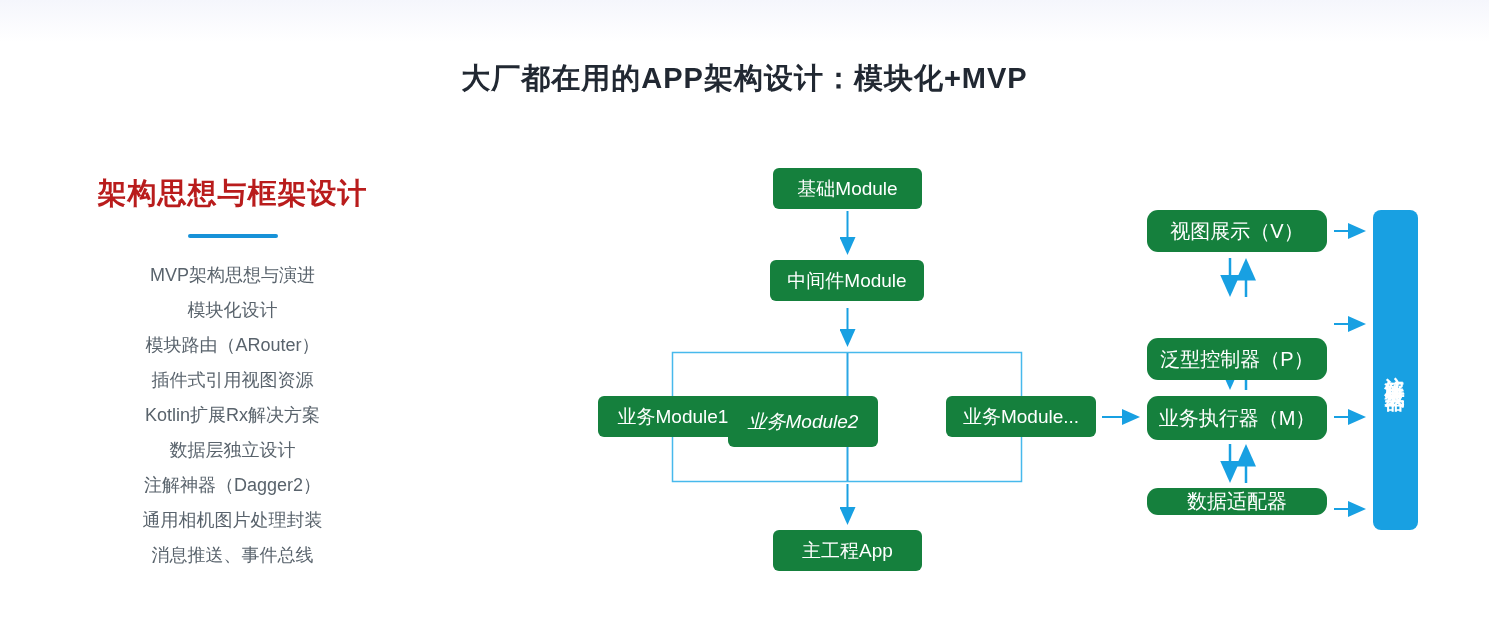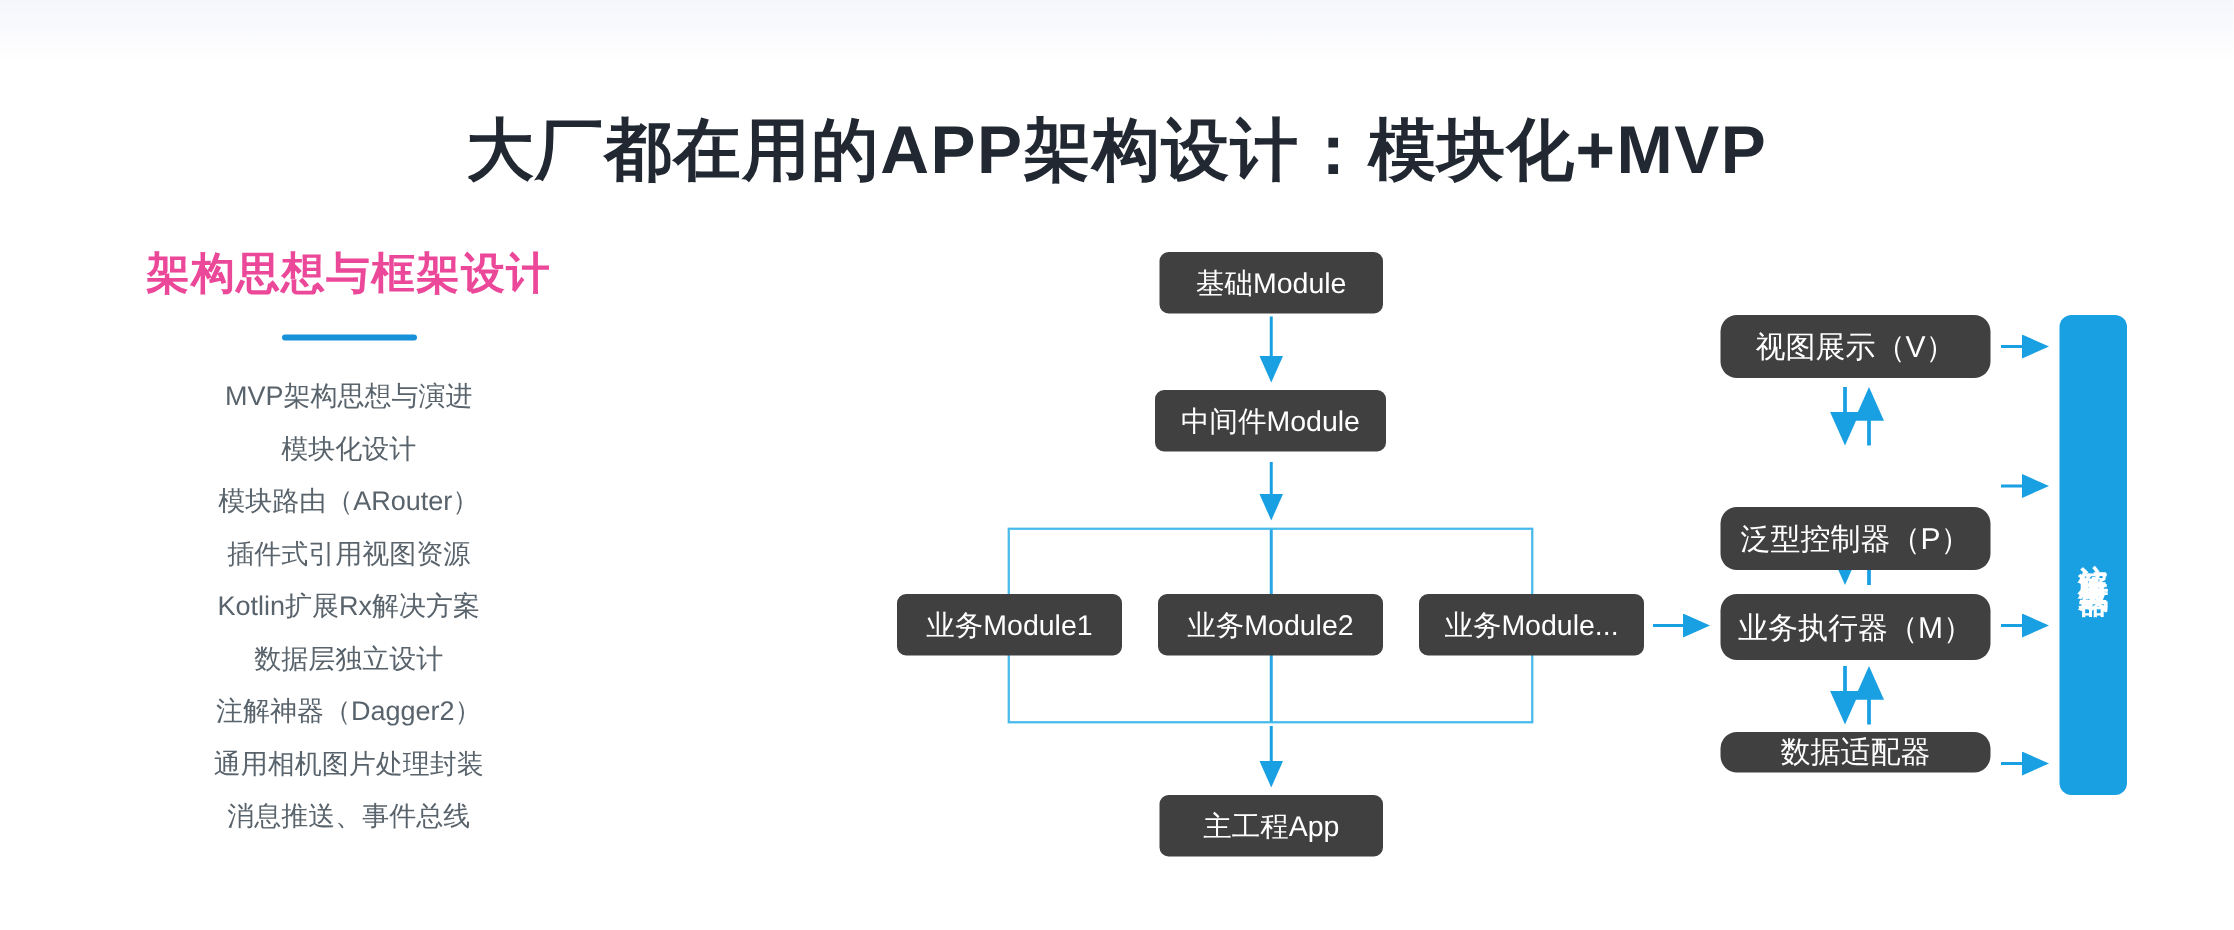--- a/index.html
+++ b/index.html
@@ -8,40 +8,40 @@
     background:#ffffff;
     font-family:"Liberation Sans","DejaVu Sans",sans-serif;
   }
   .top-gradient{
     position:absolute;left:0;top:0;width:1489px;height:42px;
     background:linear-gradient(to bottom,#f5f6fc,#ffffff);
   }
   
   .page-title{
     position:absolute;left:0;top:40px;width:1489px;
-    text-align:center;font-size:45px;font-weight:700;color:#212832;
+    text-align:center;font-size:29px;font-weight:700;color:#212832;
     letter-spacing:1px;
   }
   
   .sidebar{
     position:absolute;left:60px;top:163px;width:345px;text-align:center;
   }
   .sidebar-heading{
-    font-size:29px;font-weight:600;color:#ec4899;letter-spacing:1px;margin:0;
+    font-size:29px;font-weight:600;color:#b91c1c;letter-spacing:1px;margin:11px;
   }
   .sidebar-underline{
     width:90px;height:4px;background:#1792d8;margin:20px auto 0 auto;border-radius:2px;
   }
   .sidebar-list{margin-top:20px;}
   .sidebar-item{
     font-size:18px;color:#59636c;line-height:35px;white-space:nowrap;
   }
   
   .node{
-    position:absolute;background:#404040;color:#ffffff;border-radius:6px;
+    position:absolute;background:#15803d;color:#ffffff;border-radius:6px;
     display:flex;align-items:center;justify-content:center;
     font-size:19px;font-weight:500;white-space:nowrap;
     box-sizing:border-box;
   }
   .node.right{font-size:20px;border-radius:11px;}
   .generator-bar{
     position:absolute;left:1373px;top:210px;width:45px;height:320px;
     background:#18a0e2;color:#ffffff;border-radius:8px;
     display:flex;align-items:center;justify-content:center;
     writing-mode:vertical-rl;text-orientation:upright;
@@ -99,21 +99,21 @@
 
   <line x1="1334" y1="231" x2="1362" y2="231" stroke="#18a0e2" stroke-width="2" marker-end="url(#ah)"></line>
   <line x1="1334" y1="324" x2="1362" y2="324" stroke="#18a0e2" stroke-width="2" marker-end="url(#ah)"></line>
   <line x1="1334" y1="417" x2="1362" y2="417" stroke="#18a0e2" stroke-width="2" marker-end="url(#ah)"></line>
   <line x1="1334" y1="509" x2="1362" y2="509" stroke="#18a0e2" stroke-width="2" marker-end="url(#ah)"></line>
 </svg>
 
 <div class="node" style="left:773px;top:168px;width:149px;height:41px;">基础Module</div>
 <div class="node" style="left:770px;top:260px;width:154px;height:41px;">中间件Module</div>
 <div class="node" style="left:598px;top:396px;width:150px;height:41px;">业务Module1</div>
-<div class="node" style="left:772px;top:396px;width:150px;height:41px;">业务Module2</div>
+<div class="node" style="left:728px;top:396px;width:150px;height:51px;font-style:italic;">业务Module2</div>
 <div class="node" style="left:946px;top:396px;width:150px;height:41px;text-align:center;">业务Module...</div>
 <div class="node" style="left:773px;top:530px;width:149px;height:41px;">主工程App</div>
 
 <div class="node right" style="left:1147px;top:210px;width:180px;height:42px;">视图展示（V）</div>
 <div class="node right" style="left:1147px;top:306px;width:180px;height:42px;margin-top:32px;">泛型控制器（P）</div>
 <div class="node right" style="left:1147px;top:396px;width:180px;height:44px;">业务执行器（M）</div>
 <div class="node right" style="left:1147px;top:488px;width:180px;height:27px;">数据适配器</div>
 <div class="generator-bar">注解生成器</div>
 
 </body></html>

